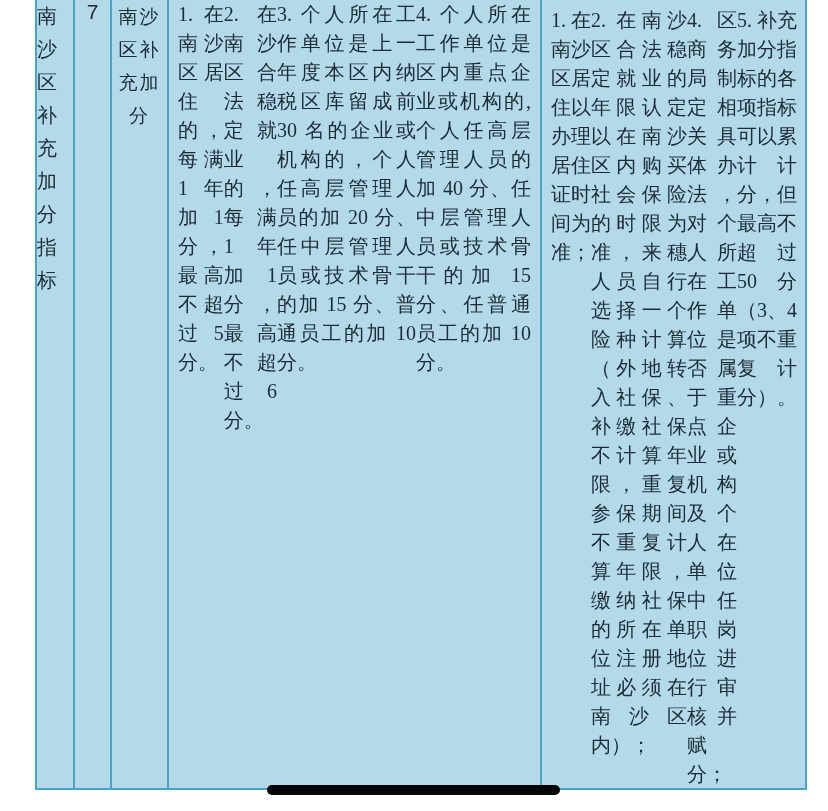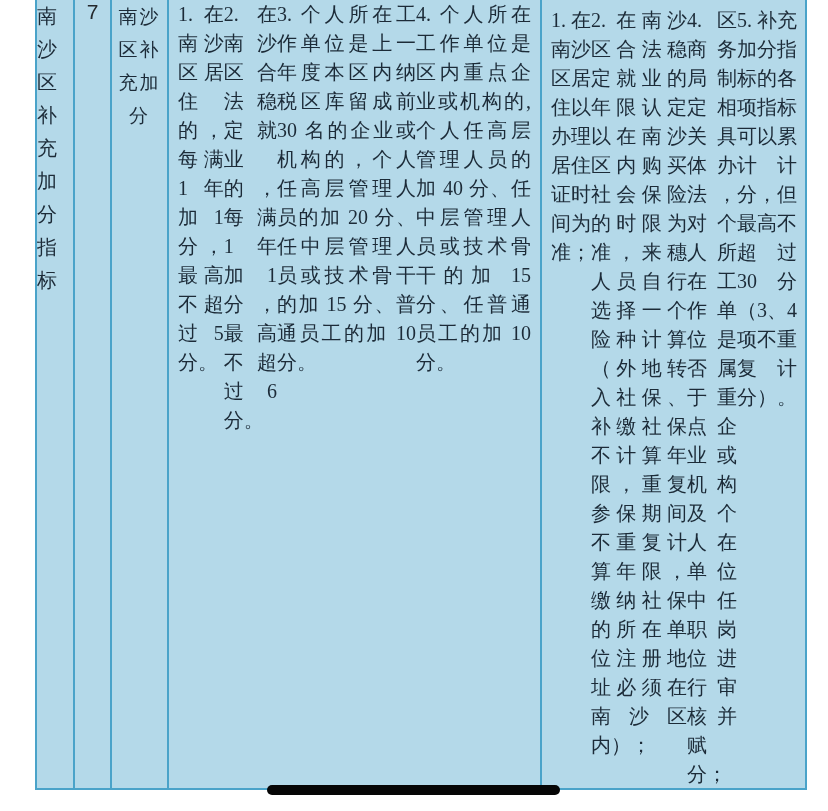--- a/index.html
+++ b/index.html
@@ -80,18 +80,18 @@
     <p>1. 在南沙区居住的，每满 1 年加 1 分，最高不超过 5 分。</p>
     <p>2. 在南沙区合法稳定就业的，每满 1 年加 1 分，最高不超过 6 分。</p>
     <p>3. 个人所在工作单位是上一年度本区内纳税区库留成前 30 名的企业或机构的，个人任高层管理人员的加 20 分、任中层管理人员或技术骨干的加 15 分、普通员工的加 10 分。</p>
     <p>4. 个人所在工作单位是区内重点企业或机构的,个人任高层管理人员的加 40 分、任中层管理人员或技术骨干的加 15 分、任普通员工的加 10 分。</p>
   </div>
 
   <div class="cell col-notes">
     <p>1. 在南沙区居住以办理居住证时间为准；</p>
     <p>2. 在南沙区合法稳定就业的年限认定以在南沙区内购买社会保险的时限为准，来穗人员自行选择一个险种计算（外地转入社保、补缴社保不计算年限，重复参保期间不重复计算年限，缴纳社保的所在单位注册地址必须在南沙区内）；</p>
     <p>4. 区商务局制定相关具体办法，对个人所在工作单位是否属于重点企业或机构及个人在单位中任职岗位进行审核并赋分；</p>
-    <p>5. 补充加分指标的各项指标可以累计计分，但最高不超过 30 分（3、4 项不重复计分）。</p>
+    <p>5. 补充加分指标的各项指标可以累计计分，但最高不超过 50 分（3、4 项不重复计分）。</p>
   </div>
 
 </div>
 
 <div class="home-bar"></div>
 
 </body></html>

